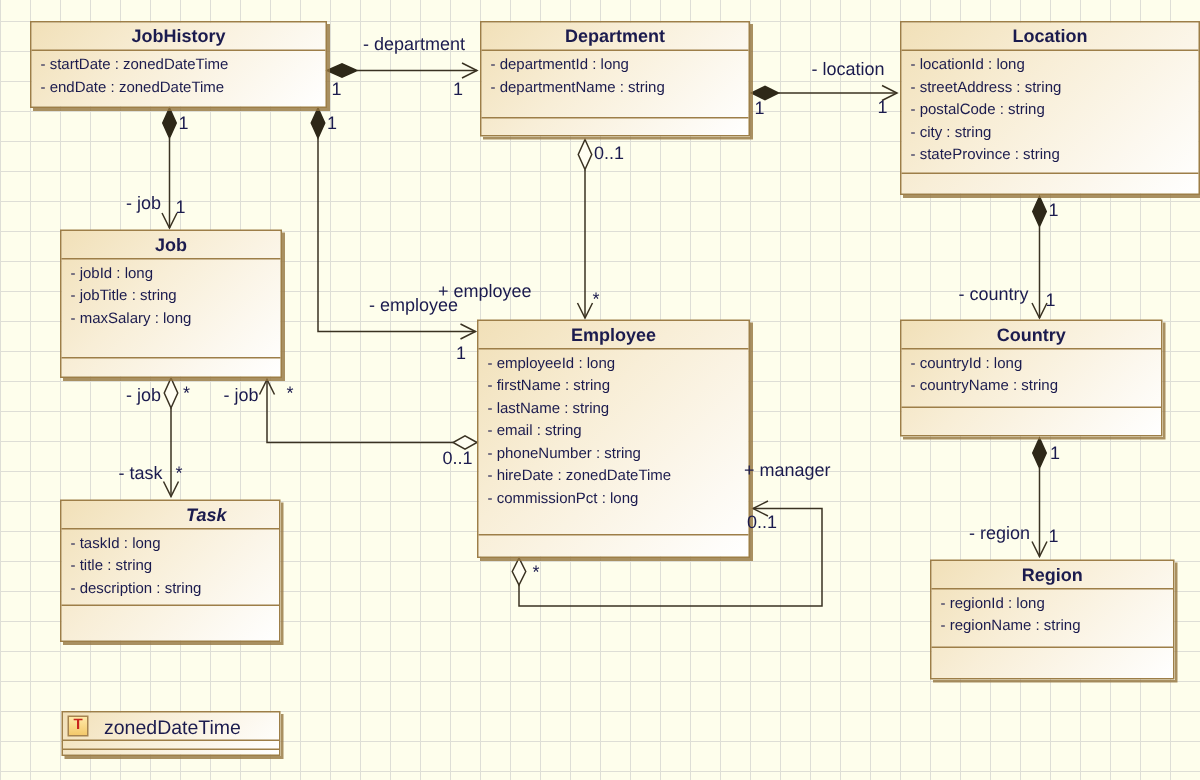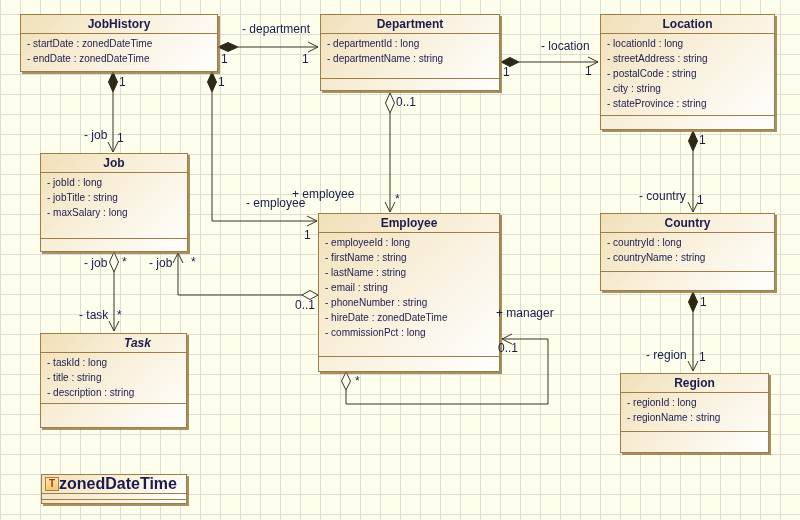--- a/index.html
+++ b/index.html
@@ -38,21 +38,21 @@
   #edges{position:absolute;left:0;top:0;width:800px;height:520px;}
   #edges line,#edges path,#edges polyline{stroke:#3A3222;stroke-width:1;fill:none;}
   #edges polygon.dfill{fill:#2E2818;stroke:#2E2818;}
   #edges polygon.dhollow{fill:#FFFEF2;stroke:#3A3222;}
   .dt-title{display:flex;align-items:center;height:18px;border-bottom:1px solid #9D7E48;}
   .dt-icon{
     width:12px;height:12px;margin-left:3px;flex:0 0 auto;
     border:1px solid #A5834F;background:linear-gradient(#FFE9A8,#F3C96B);
     color:#C8251D;font-size:10px;font-weight:bold;line-height:12px;text-align:center;
   }
-  .dt-name{flex:1;text-align:center;font-size:16px;font-weight:bold;color:#1B1B4E;margin-right:15px;}
+  .dt-name{flex:1;text-align:center;font-size:13px;font-weight:normal;color:#1B1B4E;margin-right:15px;}
   .dt-row1{height:5px;flex:0 0 auto;}
   .dt-row2{border-top:1px solid #9D7E48;flex:1 1 auto;}
 </style>
 </head>
 <body>
 
 <div id="canvas">
 
   <svg id="edges">
     <g>
@@ -117,21 +117,21 @@
 
   <div class="cls" style="left:320px;top:14px;width:180px;height:77px;">
     <div class="cls-title">Department</div>
     <div class="cls-attrs">
       <div class="attr">- departmentId : long</div>
       <div class="attr">- departmentName : string</div>
     </div>
     <div class="cls-ops" style="height:11px;"></div>
   </div>
 
-  <div class="cls" style="left:600px;top:14px;width:175px;height:116px;">
+  <div class="cls" style="left:600px;top:14px;width:200px;height:116px;">
     <div class="cls-title">Location</div>
     <div class="cls-attrs">
       <div class="attr">- locationId : long</div>
       <div class="attr">- streetAddress : string</div>
       <div class="attr">- postalCode : string</div>
       <div class="attr">- city : string</div>
       <div class="attr">- stateProvince : string</div>
     </div>
     <div class="cls-ops" style="height:13px;"></div>
   </div>
@@ -172,21 +172,21 @@
   <div class="cls" style="left:40px;top:333px;width:147px;height:95px;">
     <div class="cls-title abstract">Task</div>
     <div class="cls-attrs">
       <div class="attr">- taskId : long</div>
       <div class="attr">- title : string</div>
       <div class="attr">- description : string</div>
     </div>
     <div class="cls-ops" style="height:23px;"></div>
   </div>
 
-  <div class="cls" style="left:620px;top:373px;width:149px;height:80px;">
+  <div class="cls" style="left:620px;top:373px;width:163px;height:80px;">
     <div class="cls-title">Region</div>
     <div class="cls-attrs">
       <div class="attr">- regionId : long</div>
       <div class="attr">- regionName : string</div>
     </div>
     <div class="cls-ops" style="height:20px;"></div>
   </div>
 
   <div class="cls" style="left:41px;top:474px;width:146px;height:30px;">
     <div class="dt-title">

